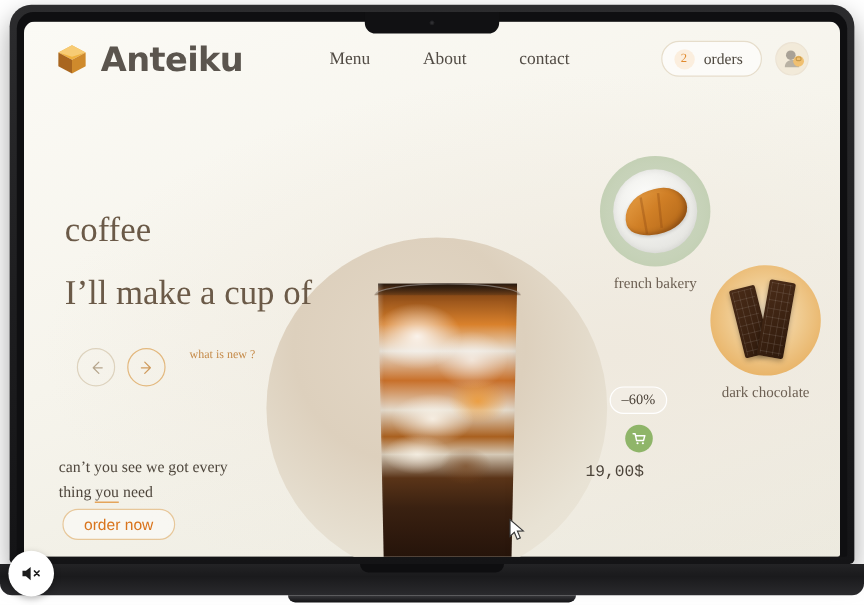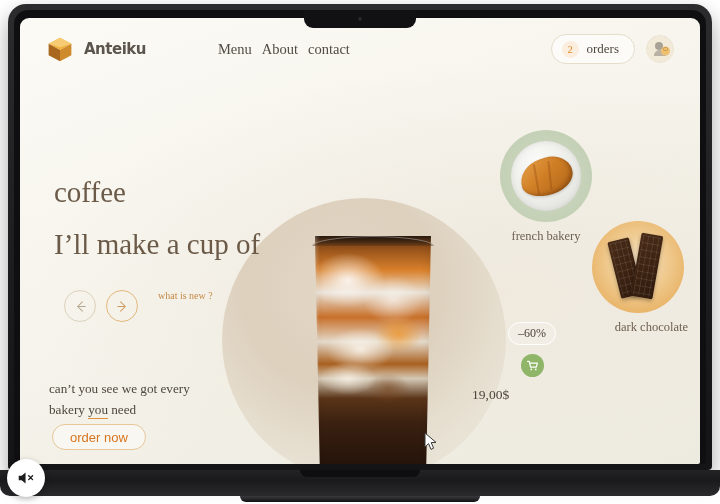--- a/index.html
+++ b/index.html
@@ -91,27 +91,27 @@
     position: absolute;
     left: 0; top: 0;
     width: 680px; height: 62px;
     display: flex; align-items: center;
     padding: 0 26px;
   }
   .brand { display: flex; align-items: center; gap: 10px; }
   .cube-icon { width: 28px; height: 28px; display:block; }
   .brand-name {
     font-family: "DejaVu Sans", sans-serif;
-    font-size: 15px;
+    font-size: 28px;
     font-weight: 700;
     letter-spacing: -0.5px;
     color: #5b554e;
   }
   .main-nav {
-    display: flex; align-items: center; gap: 10px;
+    display: flex; align-items: center; gap: 44px;
     margin-left: 72px;
   }
   .nav-link {
     font-family: "Liberation Serif", serif;
     font-size: 14.5px;
     color: #514b44;
     cursor: pointer;
     white-space: nowrap;
   }
   .header-right {
@@ -290,22 +290,22 @@
   }
   .prod-name {
     margin-top: 10px;
     font-family: "Liberation Serif", serif;
     font-size: 13.5px;
     line-height: 22px;
     color: #4c443a;
     width: 100px;
   }
   .prod-price {
-    margin-top: 7px; margin-left: 0;
-    font-family: Liberation Serif, serif;
+    margin-top: 7px; margin-left: 16px;
+    font-family: Liberation Mono, monospace;
     font-size: 13.5px;
     color: #4c443a;
   }
 
   
   .side-card { position: absolute; text-align: center; }
   .side-disc {
     width: 92px; height: 92px;
     border-radius: 50%;
     position: relative;
@@ -338,21 +338,21 @@
     transform: rotate(-18deg);
     box-shadow: inset -2px -2px 4px rgba(90,45,10,.45), 0 1px 3px rgba(0,0,0,.18);
   }
   .croissant::before, .croissant::after {
     content:''; position:absolute;
     background: rgba(140,72,18,.35);
   }
   .croissant::before { left:28%; top:8%; width:2px; height:84%; transform: rotate(8deg); }
   .croissant::after  { left:55%; top:10%; width:2px; height:80%; transform: rotate(12deg); }
 
-  #card-choc { left: 568px; top: 203px; width: 100px; text-align: right; }
+  #card-choc { left: 568px; top: 203px; width: 100px; }
   #card-choc .side-disc {
     background: radial-gradient(circle at 50% 45%, #f6e4c6 0%, #efc98d 45%, #e8b265 78%, #ecc68f 100%);
   }
   .bar {
     position:absolute;
     width: 22px; height: 58px;
     background: linear-gradient(135deg,#4a2c18,#2f1a0c);
     border-radius: 2px;
     box-shadow: 0 2px 4px rgba(0,0,0,.3);
   }
@@ -448,21 +448,21 @@
       <div class="circ-btn next">
         <svg width="15" height="15" viewBox="0 0 16 16">
           <path d="M6 3 L11 8 L6 13 M11 8 H3" fill="none" stroke="#cf9b5d" stroke-width="1.1" stroke-linecap="round" stroke-linejoin="round"></path>
         </svg>
       </div>
       <span class="whats-new">what is new ?</span>
     </div>
 
     <div class="hero-sub">
       <span>can’t you see we got every</span><br>
-      <span>bakery </span><span class="u">you</span><span> need</span>
+      <span>thing </span><span class="u">you</span><span> need</span>
     </div>
 
     <div class="order-btn">order now</div>
 
     <div class="info-panel">
       <div class="info-row">
         <span class="discount-badge">–60%</span>
         <span class="cart-btn">
           <svg width="13" height="13" viewBox="0 0 16 16">
             <path d="M2 3h2l1.6 7h7L14 5H5" fill="none" stroke="#ffffff" stroke-width="1.5" stroke-linecap="round" stroke-linejoin="round"></path>

